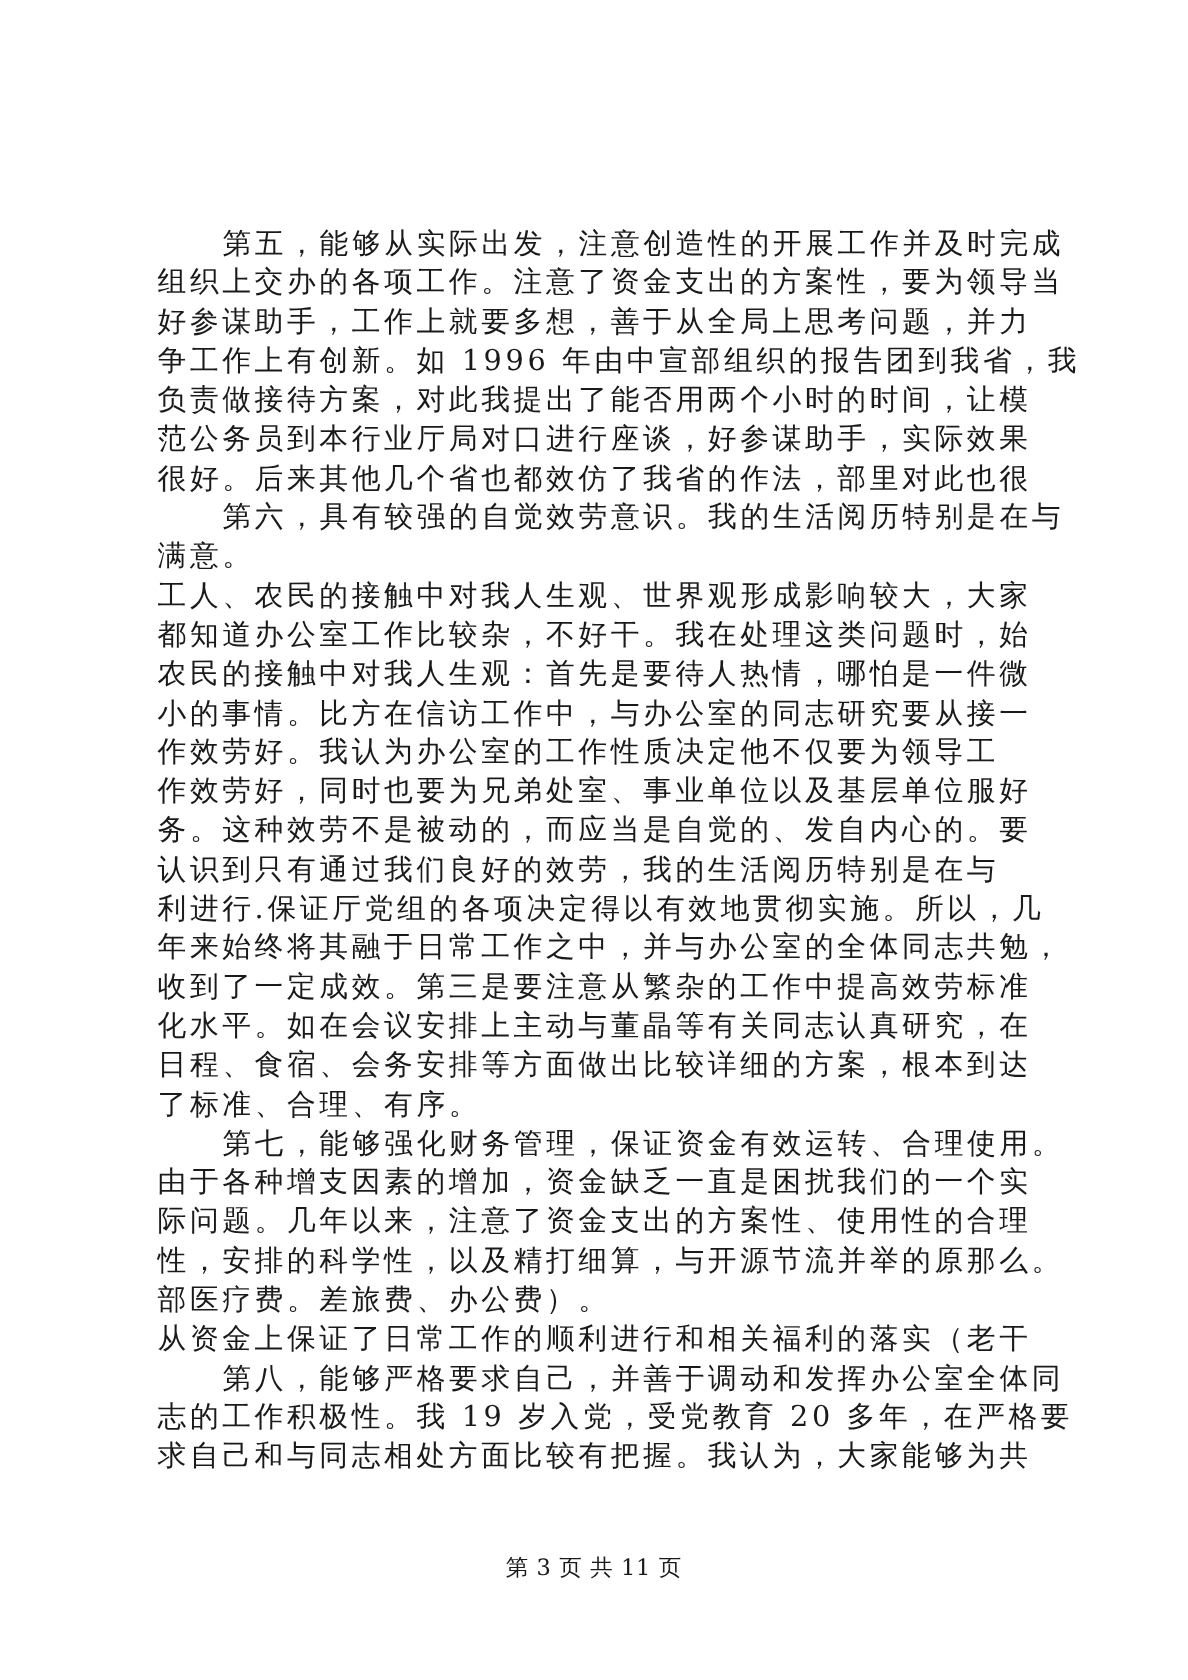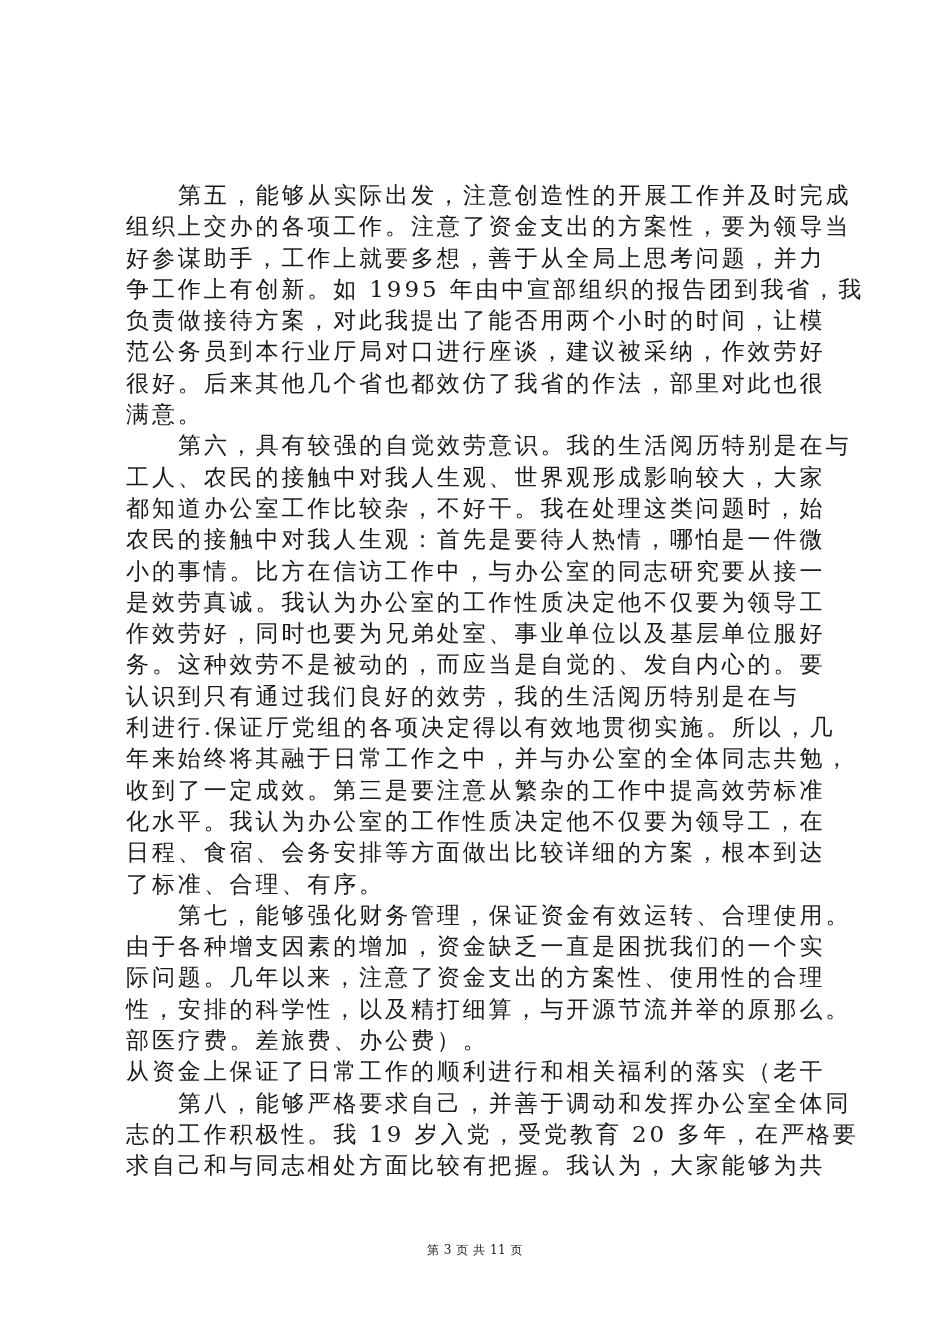--- a/index.html
+++ b/index.html
@@ -4,48 +4,48 @@
 <style>
   html, body { margin: 0; padding: 0; background: #ffffff; }
   body { width: 950px; height: 1344px; position: relative; overflow: hidden;
          font-family: "DejaVu Serif", "Liberation Serif", serif; color: #1a1a1a; }
   .page { position: absolute; left: 0; top: 4px; width: 950px; height: 1344px; background: #fff; }
   .body-text { position: absolute; left: 126px; top: 176px; width: 712px; }
   .line { height: 31.3px; line-height: 31.3px; font-size: 23px; white-space: nowrap;
           letter-spacing: 2.9px; }
   .line.indent { padding-left: 52px; }
   .footer { position: absolute; left: 0; width: 950px; top: 1238px; text-align: center;
-            font-size: 12px; letter-spacing: 0.5px; }
+            font-size: 18px; letter-spacing: 0.5px; }
 </style>
 </head>
 <body>
 
 <div class="page">
   <div class="body-text" id="body-text">
       <div class="line indent">第五，能够从实际出发，注意创造性的开展工作并及时完成</div>
       <div class="line">组织上交办的各项工作。注意了资金支出的方案性，要为领导当</div>
       <div class="line">好参谋助手，工作上就要多想，善于从全局上思考问题，并力</div>
-      <div class="line">争工作上有创新。如 1995 年由中宣部组织的报告团到我省，我</div>
+      <div class="line">争工作上有创新。如 1996 年由中宣部组织的报告团到我省，我</div>
       <div class="line">负责做接待方案，对此我提出了能否用两个小时的时间，让模</div>
-      <div class="line">范公务员到本行业厅局对口进行座谈，建议被采纳，作效劳好</div>
+      <div class="line">范公务员到本行业厅局对口进行座谈，好参谋助手，实际效果</div>
       <div class="line">很好。后来其他几个省也都效仿了我省的作法，部里对此也很</div>
+      <div class="line indent">第六，具有较强的自觉效劳意识。我的生活阅历特别是在与</div>
       <div class="line">满意。</div>
-      <div class="line indent">第六，具有较强的自觉效劳意识。我的生活阅历特别是在与</div>
       <div class="line">工人、农民的接触中对我人生观、世界观形成影响较大，大家</div>
       <div class="line">都知道办公室工作比较杂，不好干。我在处理这类问题时，始</div>
       <div class="line">农民的接触中对我人生观：首先是要待人热情，哪怕是一件微</div>
       <div class="line">小的事情。比方在信访工作中，与办公室的同志研究要从接一</div>
-      <div class="line">是效劳真诚。我认为办公室的工作性质决定他不仅要为领导工</div>
+      <div class="line">作效劳好。我认为办公室的工作性质决定他不仅要为领导工</div>
       <div class="line">作效劳好，同时也要为兄弟处室、事业单位以及基层单位服好</div>
       <div class="line">务。这种效劳不是被动的，而应当是自觉的、发自内心的。要</div>
       <div class="line">认识到只有通过我们良好的效劳，我的生活阅历特别是在与</div>
       <div class="line">利进行.保证厅党组的各项决定得以有效地贯彻实施。所以，几</div>
       <div class="line">年来始终将其融于日常工作之中，并与办公室的全体同志共勉，</div>
       <div class="line">收到了一定成效。第三是要注意从繁杂的工作中提高效劳标准</div>
-      <div class="line">化水平。我认为办公室的工作性质决定他不仅要为领导工，在</div>
+      <div class="line">化水平。如在会议安排上主动与董晶等有关同志认真研究，在</div>
       <div class="line">日程、食宿、会务安排等方面做出比较详细的方案，根本到达</div>
       <div class="line">了标准、合理、有序。</div>
       <div class="line indent">第七，能够强化财务管理，保证资金有效运转、合理使用。</div>
       <div class="line">由于各种增支因素的增加，资金缺乏一直是困扰我们的一个实</div>
       <div class="line">际问题。几年以来，注意了资金支出的方案性、使用性的合理</div>
       <div class="line">性，安排的科学性，以及精打细算，与开源节流并举的原那么。</div>
       <div class="line">部医疗费。差旅费、办公费）。</div>
       <div class="line">从资金上保证了日常工作的顺利进行和相关福利的落实（老干</div>
       <div class="line indent">第八，能够严格要求自己，并善于调动和发挥办公室全体同</div>
       <div class="line">志的工作积极性。我 19 岁入党，受党教育 20 多年，在严格要</div>

